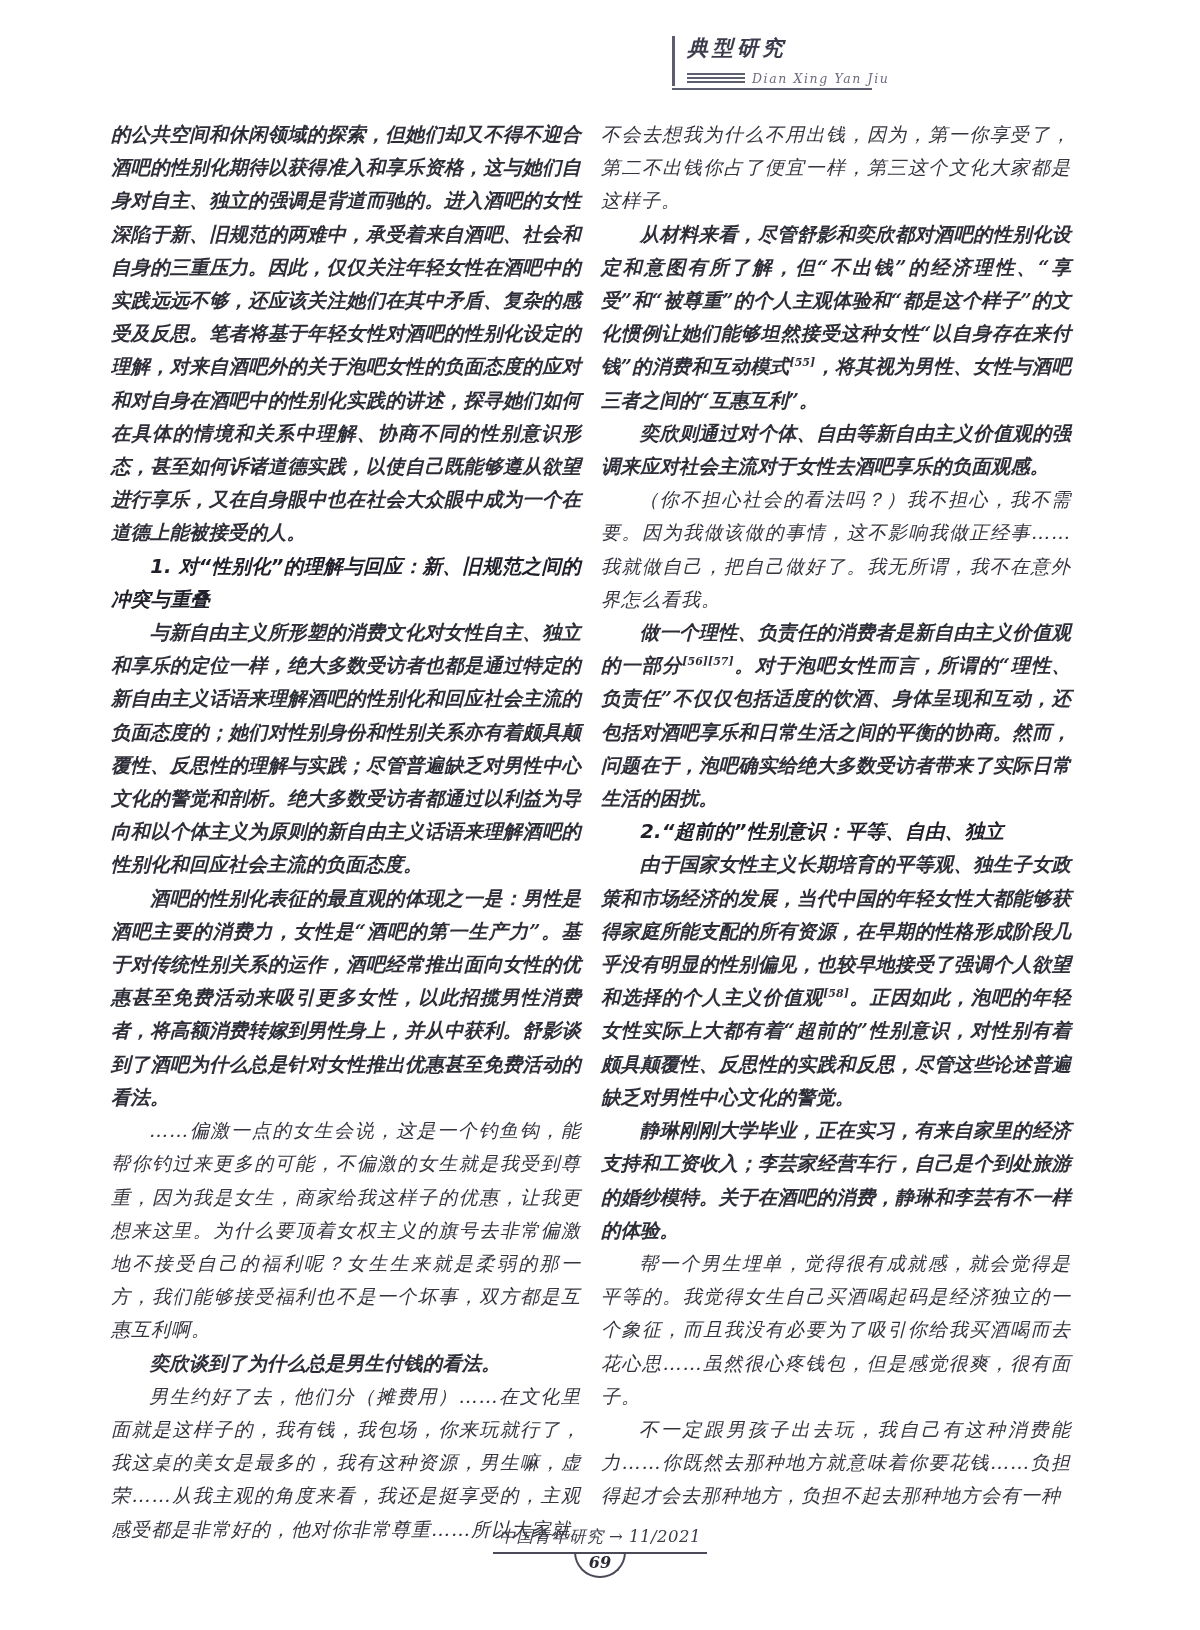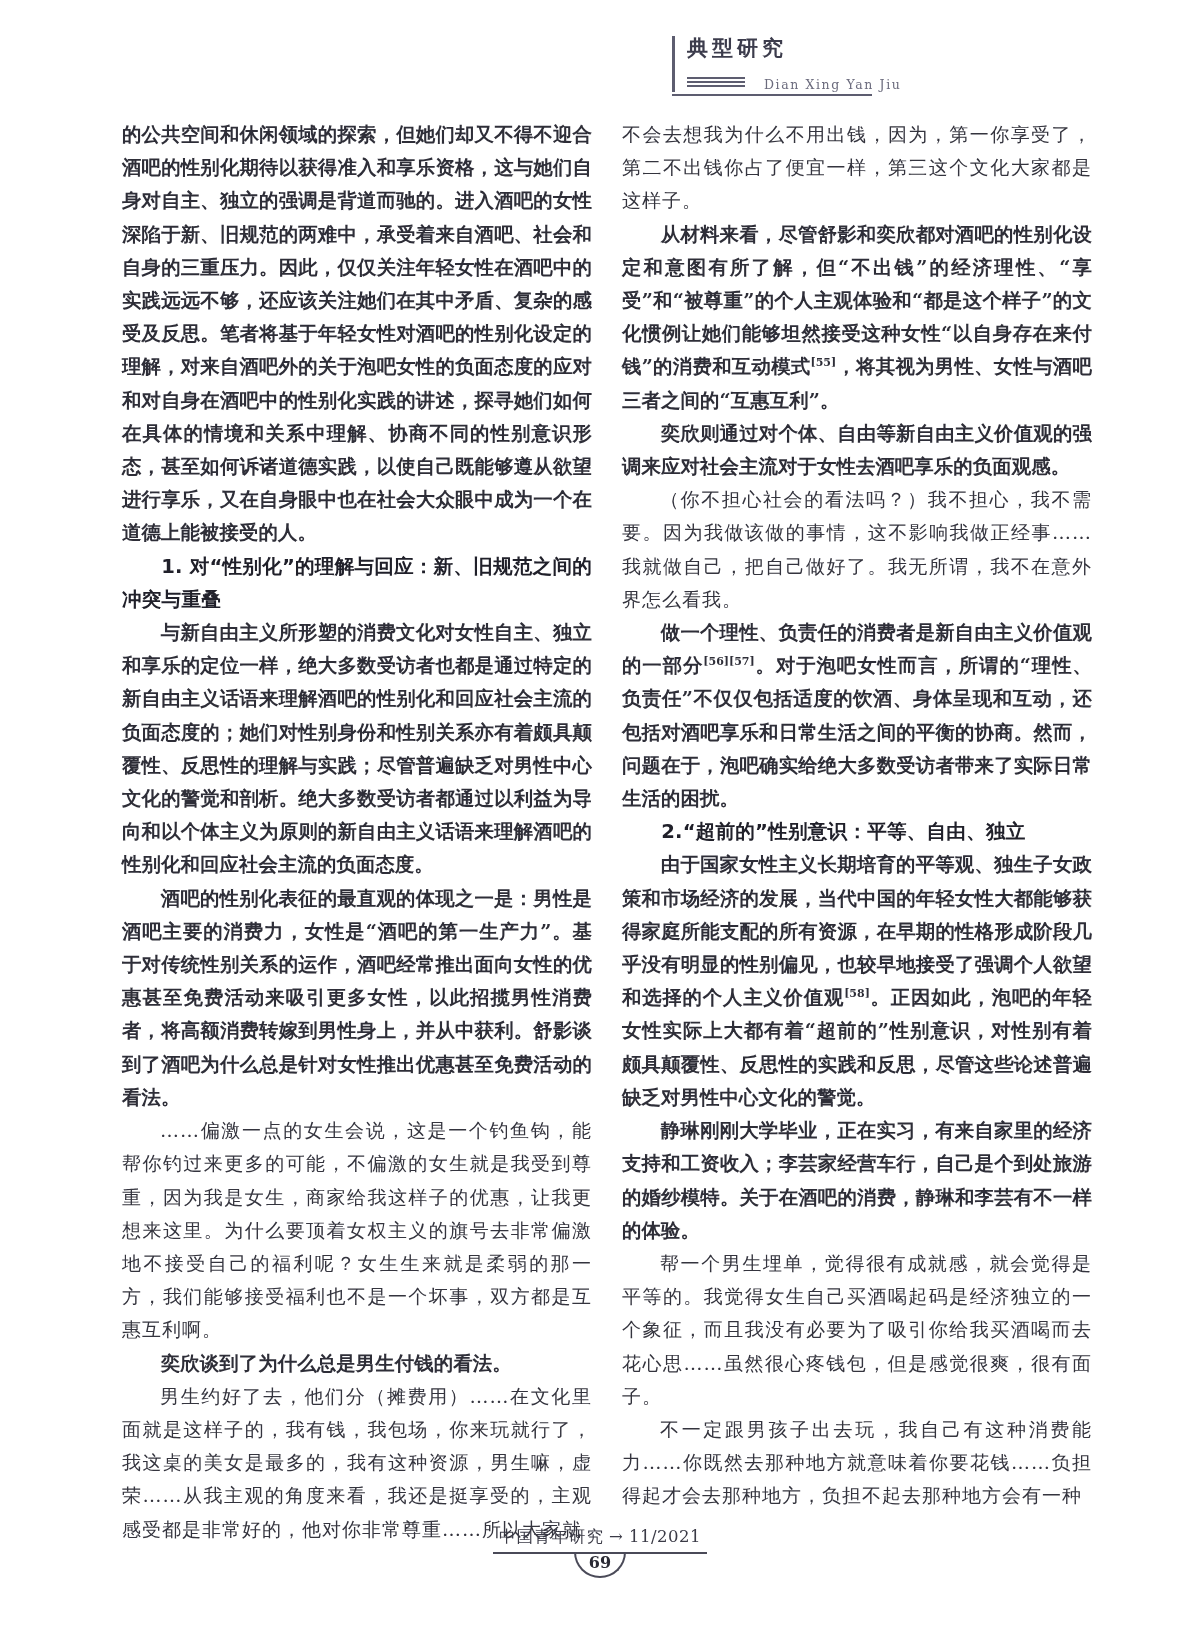--- a/index.html
+++ b/index.html
@@ -14,20 +14,21 @@
     color: #2b2b33;
     position: relative;
     overflow: hidden;
   }
 
   .page {
     position: relative;
     width: 984px;
     height: 1630px;
     box-sizing: border-box;
+    font-style: italic;
   }
 
   
   .running-head {
     position: absolute;
     top: 36px;
     right: 112px;
     width: 200px;
     text-align: left;
   }
@@ -38,24 +39,24 @@
   }
   .rh-cn {
     font-family: "DejaVu Serif", "Liberation Serif", serif;
     font-size: 21px;
     font-weight: 700;
     letter-spacing: 4px;
     color: #3c3c4c;
     line-height: 1.1;
   }
   .rh-rules {
-    margin-top: 18px;
+    margin-top: 12px;
     display: flex;
-    align-items: flex-start;
-    gap: 19px;
+    align-items: center;
+    gap: 7px;
   }
   .rh-bars {
     width: 58px;
     flex: 0 0 58px;
   }
   .rh-bars div {
     height: 2px;
     background: #5d5d70;
     margin-bottom: 2px;
   }
@@ -70,25 +71,25 @@
     margin-top: 2px;
     height: 1.5px;
     background: #5d5d70;
     width: 200px;
   }
 
   
   .columns {
     position: absolute;
     top: 118px;
-    left: 122px;
+    left: 111px;
     width: 980px;
     height: 1330px;
     display: flex;
-    gap: 30px;
+    gap: 20px;
   }
   .col {
     width: 470px;
   }
 
   p {
     margin: 0;
     font-size: 19.4px;
     line-height: 33.2px;
     text-align: justify;

